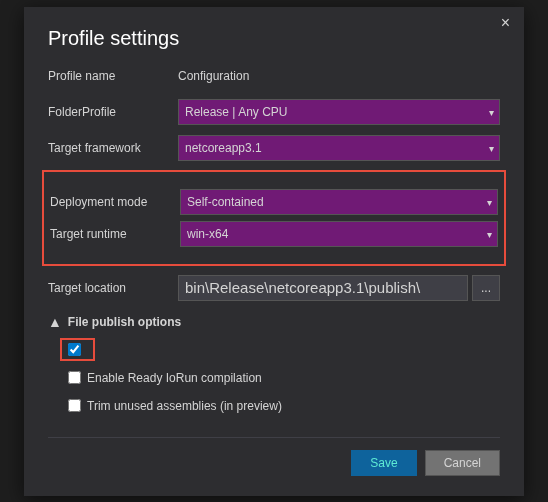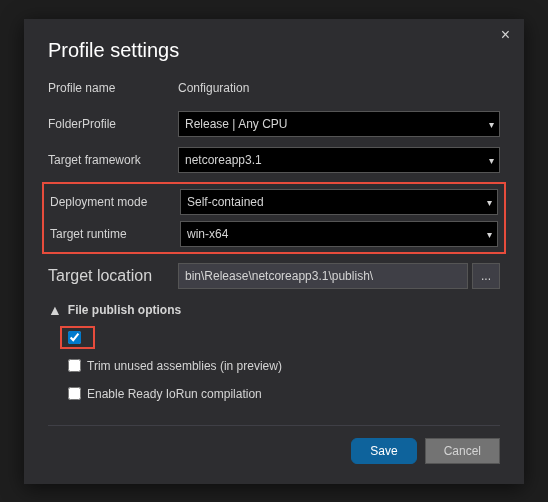--- a/index.html
+++ b/index.html
@@ -64,21 +64,21 @@
       font-size: 12px;
     }
 
     .select-wrapper {
       flex: 1;
       position: relative;
     }
 
     .select-control {
       width: 100%;
-      background: #000000;
+      background: #701a75;
       border: 1px solid #555;
       color: #d4d4d4;
       padding: 3px 24px 3px 6px;
       font-size: 12px;
       appearance: none;
       -webkit-appearance: none;
       cursor: pointer;
       height: 26px;
     }
 
@@ -87,21 +87,21 @@
       right: 6px;
       top: 50%;
       transform: translateY(-50%);
       color: #d4d4d4;
       pointer-events: none;
       font-size: 10px;
     }
 
     .highlighted-section {
       border: 2px solid #e74c3c;
-      padding: 4px 6px;
+      padding: 16px 6px;
       margin-bottom: 8px;
       margin-left: -6px;
       margin-right: -6px;
     }
 
     .highlighted-section .form-row {
       margin-bottom: 4px;
     }
 
     .highlighted-section .form-row:last-child {
@@ -112,30 +112,30 @@
       display: flex;
       align-items: center;
       margin-bottom: 12px;
       min-height: 28px;
     }
 
     .location-label {
       width: 130px;
       flex-shrink: 0;
       color: #d4d4d4;
-      font-size: 16px;
+      font-size: 12px;
     }
 
     .location-input {
       flex: 1;
       background: #3f3f46;
       border: 1px solid #555;
       color: #d4d4d4;
       padding: 3px 6px;
-      font-size: 12px;
+      font-size: 15px;
       height: 26px;
     }
 
     .browse-btn {
       background: #3f3f46;
       border: 1px solid #555;
       color: #d4d4d4;
       padding: 3px 8px;
       margin-left: 4px;
       cursor: pointer;
@@ -210,22 +210,21 @@
       color: #d4d4d4;
       padding: 5px 18px;
       font-size: 12px;
       cursor: pointer;
       min-width: 65px;
     }
 
     .footer-btn.primary {
       background: #0e639c;
       border-color: #0e639c;
-      color: #ffffff;
-      border-radius: 6px;
+      color: #5eead4;
     }
   </style>
 </head>
 <body>
 
 <div class="dialog">
 
   <button class="close-btn">×</button>
 
   <div class="dialog-title">Profile settings</div>
@@ -297,27 +296,27 @@
 
   <div class="checkbox-section">
 
     <div class="checkbox-row">
       <div class="highlighted-checkbox">
         <input type="checkbox" id="cb0" checked="" style="">
       </div>
     </div>
 
     <div class="checkbox-row">
+      <input type="checkbox" id="cb1" style="">
+      <label class="checkbox-label" for="cb1">Enable Ready IoRun compilation</label>
+    </div>
+
+    <div class="checkbox-row">
       <input type="checkbox" id="cb2" style="">
       <label class="checkbox-label" for="cb2">Trim unused assemblies (in preview)</label>
-    </div>
-
-    <div class="checkbox-row">
-      <input type="checkbox" id="cb1" style="">
-      <label class="checkbox-label" for="cb1">Enable Ready IoRun compilation</label>
     </div>
   </div>
 
   <div class="dialog-footer">
     <button class="footer-btn primary">Save</button>
     <button class="footer-btn">Cancel</button>
   </div>
 
 </div>
 

